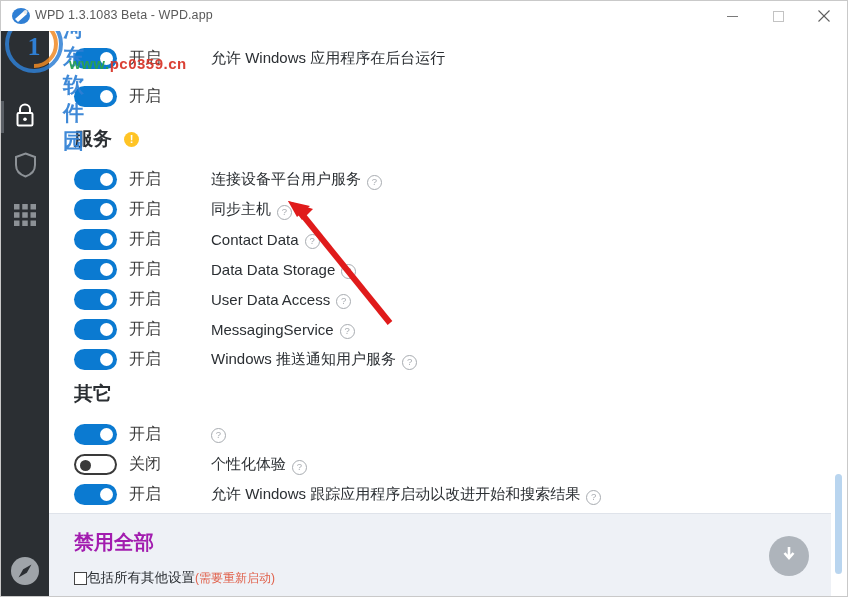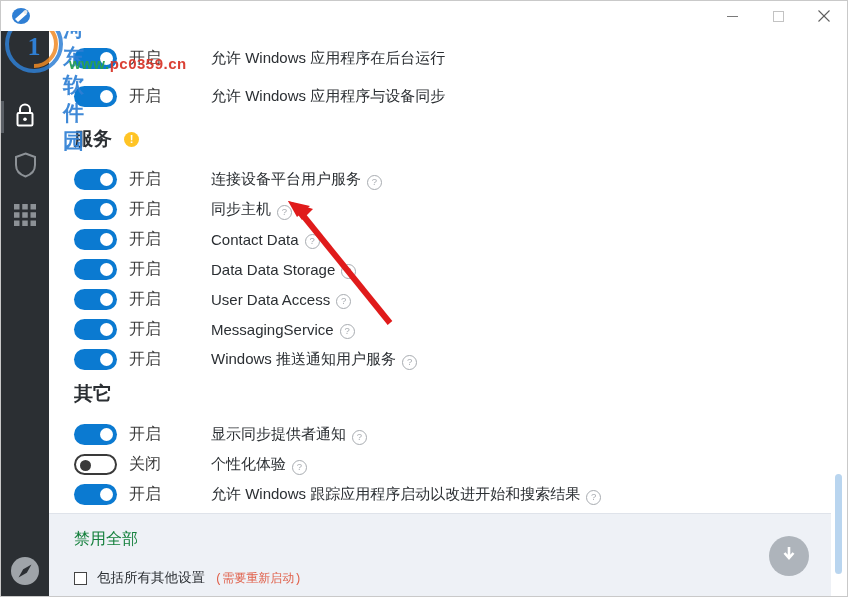--- a/index.html
+++ b/index.html
@@ -199,34 +199,33 @@
     width: 782px;
     height: 84px;
     background: #eef1f6;
     border-top: 1px solid #dfe3ea;
     box-sizing: border-box;
   }
   .footer-title {
     position: absolute;
     left: 25px;
     top: 15px;
-    font-size: 16px;
-    font-weight: normal;
-    color: #15803d;
+    font-size: 20px;
+    font-weight: bold;
+    color: #a21caf;
   }
   .footer-check {
     position: absolute;
     left: 25px;
     top: 55px;
     display: flex;
     align-items: center;
-    gap: 10px;
+    gap: 0;
     font-size: 13.5px;
     color: #2b2f33;
-    font-family: Liberation Mono, monospace;
   }
   .checkbox {
     width: 13px; height: 13px;
     border: 1px solid #444;
     background: #ffffff;
     box-sizing: border-box;
     flex: 0 0 auto;
   }
   .restart-note {
     color: #e0604a;
@@ -317,20 +316,21 @@
 <div id="app">
 
   <div class="titlebar">
     <span class="title-app-icon">
       <svg width="20" height="20" viewBox="0 0 20 20">
         <ellipse cx="10" cy="10" rx="9" ry="8" fill="#2f7fd4"></ellipse>
         <path d="M4 13 L13 5 L16 8 L7 16 Z" fill="#ffffff"></path>
         <circle cx="14.5" cy="6" r="2" fill="#e8e8e8"></circle>
       </svg>
     </span>
+    <span class="title-text">WPD 1.3.1083 Beta - WPD.app</span>
     <div class="win-buttons">
       <div class="win-btn">
         <svg width="11" height="11" viewBox="0 0 11 11">
             <line x1="0" y1="5.5" x2="11" y2="5.5" stroke="#7a7a7a" stroke-width="1"></line>
           </svg>
       </div>
       <div class="win-btn">
         <svg width="11" height="11" viewBox="0 0 11 11">
             <rect x="0.5" y="0.5" width="10" height="10" fill="none" stroke="#c3c3c3" stroke-width="1"></rect>
           </svg>
@@ -392,23 +392,20 @@
       <div class="row">
         <span class="toggle on"></span>
         <span class="state">开启</span>
         <span class="label">
           <span>允许 Windows 应用程序在后台运行</span>
         </span>
       </div>
       <div class="row" style="margin-top:8px;">
         <span class="toggle on"></span>
         <span class="state">开启</span>
-        <span class="label">
-          <span>允许 Windows 应用程序与设备同步</span>
-        </span>
       </div>
     </div>
 
     <div style="position:absolute;left:25px;top:95px;">
       <div class="group-title">
         <span>服务</span>
         <span class="warn-badge">!</span>
       </div>
       <div style="margin-top:12px;">
         <div class="row">
@@ -472,21 +469,20 @@
 
     <div style="position:absolute;left:25px;top:350px;">
       <div class="group-title">
         <span>其它</span>
       </div>
       <div style="margin-top:12px;">
         <div class="row">
           <span class="toggle on"></span>
           <span class="state">开启</span>
           <span class="label">
-            <span>显示同步提供者通知</span>
             <span class="help">?</span>
           </span>
         </div>
         <div class="row">
           <span class="toggle off"></span>
           <span class="state">关闭</span>
           <span class="label">
             <span>个性化体验</span>
             <span class="help">?</span>
           </span>

